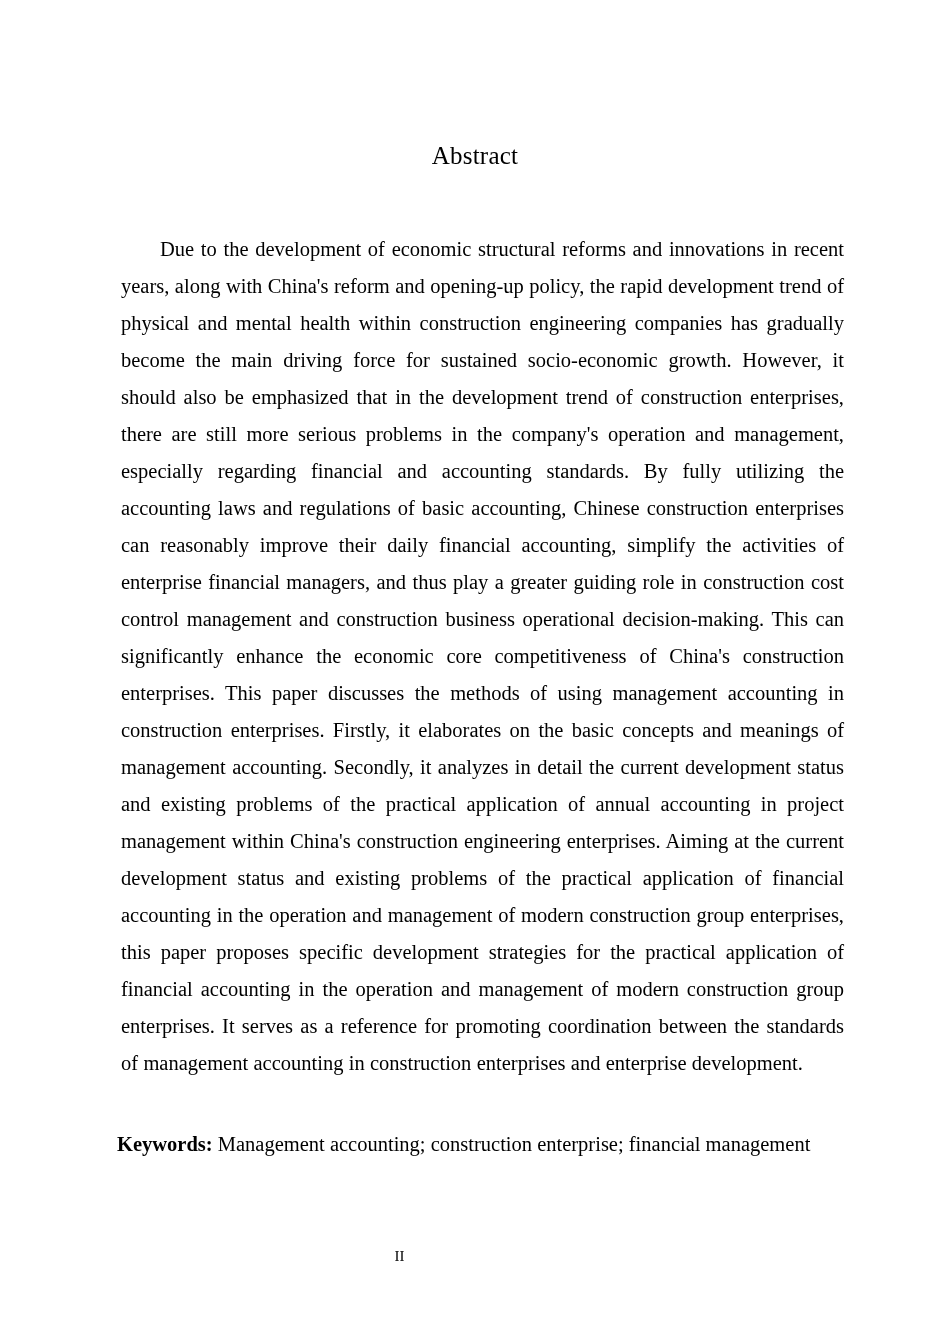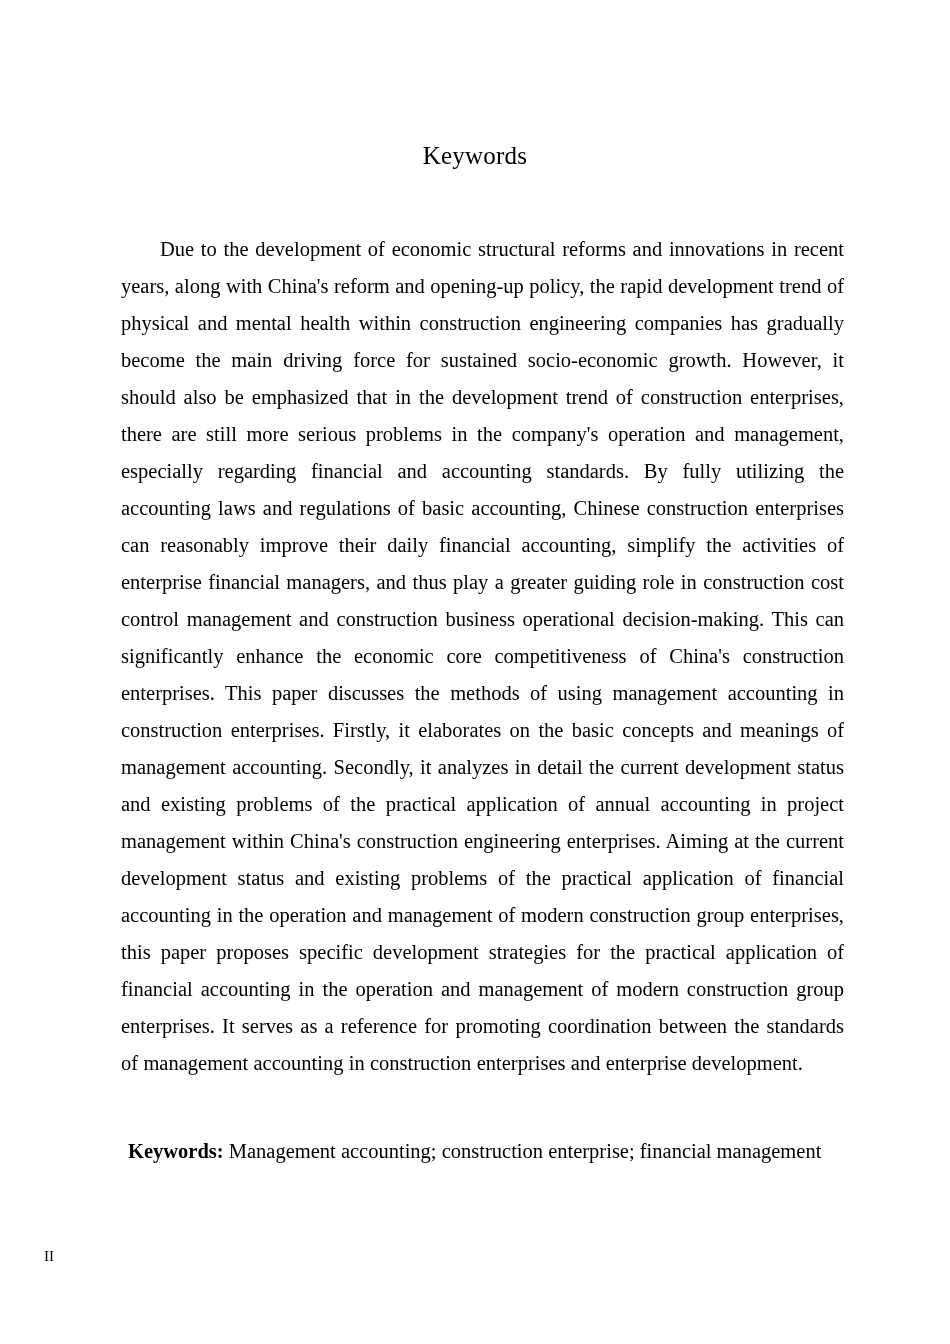--- a/index.html
+++ b/index.html
@@ -50,51 +50,50 @@
     line-height: 37px;
     text-align: justify;
     text-justify: inter-word;
     text-indent: 39px;
     hyphens: none;
     word-spacing: 0.2px;
   }
   
 
   .keywords-line {
-    margin: 16px;
+    margin: 5px;
     padding-top: 35px;
     font-size: 20.5px;
     line-height: 37px;
     text-align: left;
   }
   .keywords-label {
     font-weight: bold;
   }
   .keywords-value {
     font-weight: normal;
   }
 
   
   .page-number {
     position: absolute;
     top: 1246px;
     left: 0;
     width: 799px;
-    text-align: left;
+    text-align: center;
     font-size: 15px;
     line-height: 20px;
-    padding-left: 44px;
   }
 </style>
 </head>
 <body>
 
 <div class="page">
 
-  <h1 class="doc-title">Keywords</h1>
+  <h1 class="doc-title">Abstract</h1>
 
   <div class="content">
 
     <p class="abstract-paragraph">Due to the development of economic structural reforms and innovations in recent years, along with China's reform and opening-up policy, the rapid development trend of physical and mental health within construction engineering companies has gradually become the main driving force for sustained socio-economic growth. However, it should also be emphasized that in the development trend of construction enterprises, there are still more serious problems in the company's operation and management, especially regarding financial and accounting standards. By fully utilizing the accounting laws and regulations of basic accounting, Chinese construction enterprises can reasonably improve their daily financial accounting, simplify the activities of enterprise financial managers, and thus play a greater guiding role in construction cost control management and construction business operational decision-making. This can significantly enhance the economic core competitiveness of China's construction enterprises. This paper discusses the methods of using management accounting in construction enterprises. Firstly, it elaborates on the basic concepts and meanings of management accounting.  Secondly, it analyzes in detail the current development status and existing problems of the practical application of annual accounting in project management within China's construction engineering enterprises. Aiming at the current development status and existing problems of the practical application of financial accounting in the operation and management of modern construction group enterprises, this paper proposes specific development strategies for the practical application of financial accounting in the operation and management of modern construction group enterprises. It serves as a reference for promoting coordination between the standards of management accounting in construction enterprises and enterprise development.</p>
 
     <p class="keywords-line">
       <span class="keywords-label">Keywords:</span><span class="keywords-value"> Management accounting; construction enterprise; financial management</span>
     </p>
 
   </div>

